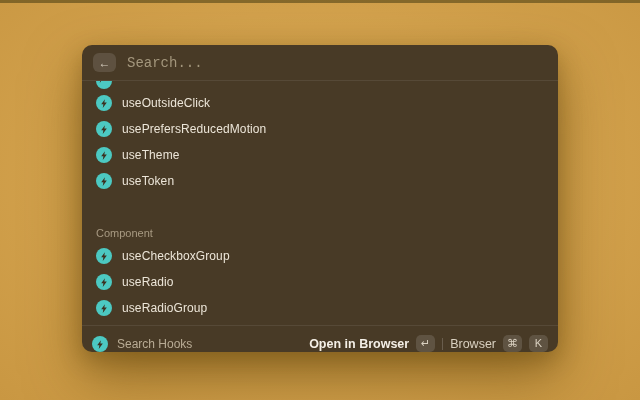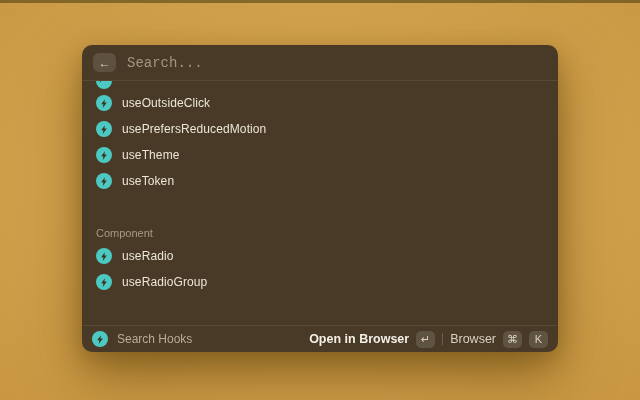--- a/index.html
+++ b/index.html
@@ -66,21 +66,21 @@
   .bolt-icon {
     width: 16px; height: 16px; border-radius: 50%;
     background: #4cc9c2;
     display: flex; align-items: center; justify-content: center;
     flex: 0 0 16px;
   }
   .bolt-icon svg { width: 10px; height: 11px; display: block; }
   
   .footer {
     flex: 0 0 26px; height: 26px;
-    display: flex; align-items: center;
+    display: flex; align-items: flex-end;
     padding: 0 10px; 
   }
   .footer-left { display: flex; align-items: center; gap: 9px; flex: 1; }
   .footer-app-name { font-size: 12px; color: #b9ac95; }
   .footer-right { display: flex; align-items: center; gap: 7px; }
   .action-group { display: flex; align-items: center; gap: 7px; cursor: pointer; }
   .primary-action-label { font-size: 12.5px; font-weight: bold; color: #f4efe6; }
   .secondary-action-label { font-size: 12.5px; color: #d9d0c0; }
   .key-badge {
     min-width: 19px; height: 17px; padding: 0 4px;
@@ -144,20 +144,28 @@
   <div class="row">
     <span class="bolt-icon">
       <svg viewBox="0 0 16 16">
             <polygon points="9.5,1 3.5,9 7,9 6,15 12.5,6.5 8.5,6.5" fill="#3c3020"></polygon>
           </svg>
     </span>
     <span class="row-label">useToken</span>
   </div>
 <div class="section-header">Component</div>
 
+  <div class="row">
+    <span class="bolt-icon">
+      <svg viewBox="0 0 16 16">
+            <polygon points="9.5,1 3.5,9 7,9 6,15 12.5,6.5 8.5,6.5" fill="#3c3020"></polygon>
+          </svg>
+    </span>
+    <span class="row-label">useCheckboxGroup</span>
+  </div>
 
   <div class="row">
     <span class="bolt-icon">
       <svg viewBox="0 0 16 16">
             <polygon points="9.5,1 3.5,9 7,9 6,15 12.5,6.5 8.5,6.5" fill="#3c3020"></polygon>
           </svg>
     </span>
     <span class="row-label">useRadio</span>
   </div>
 

